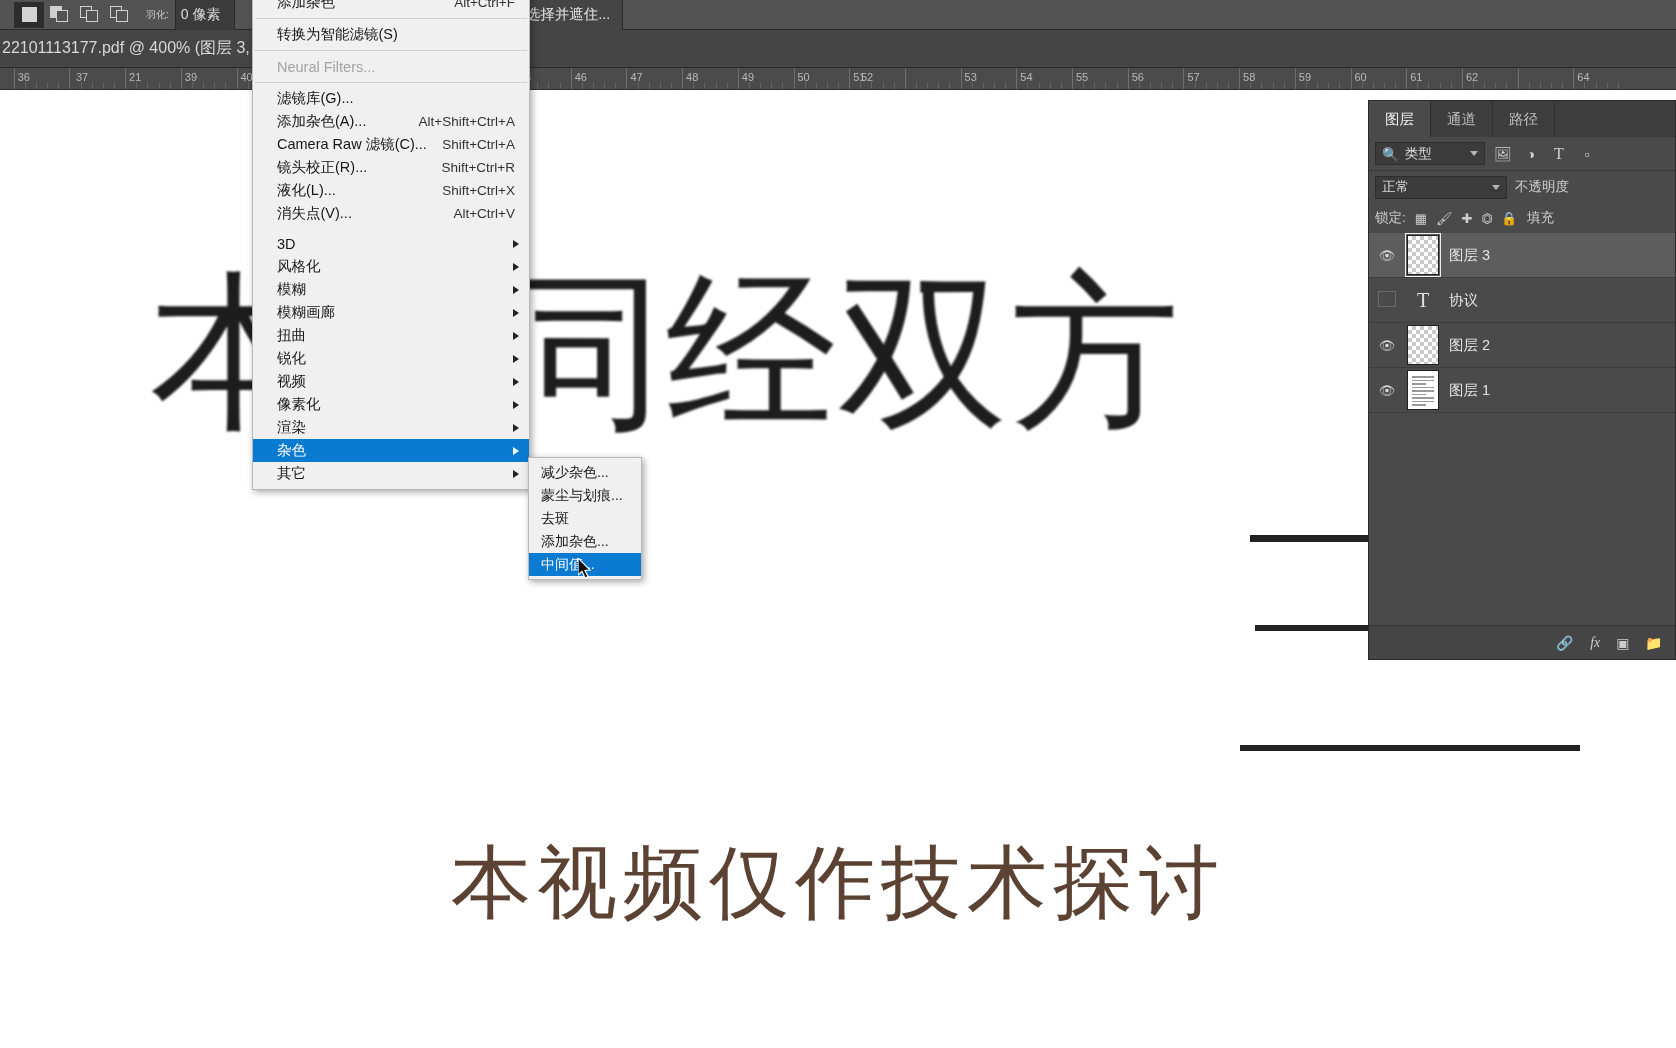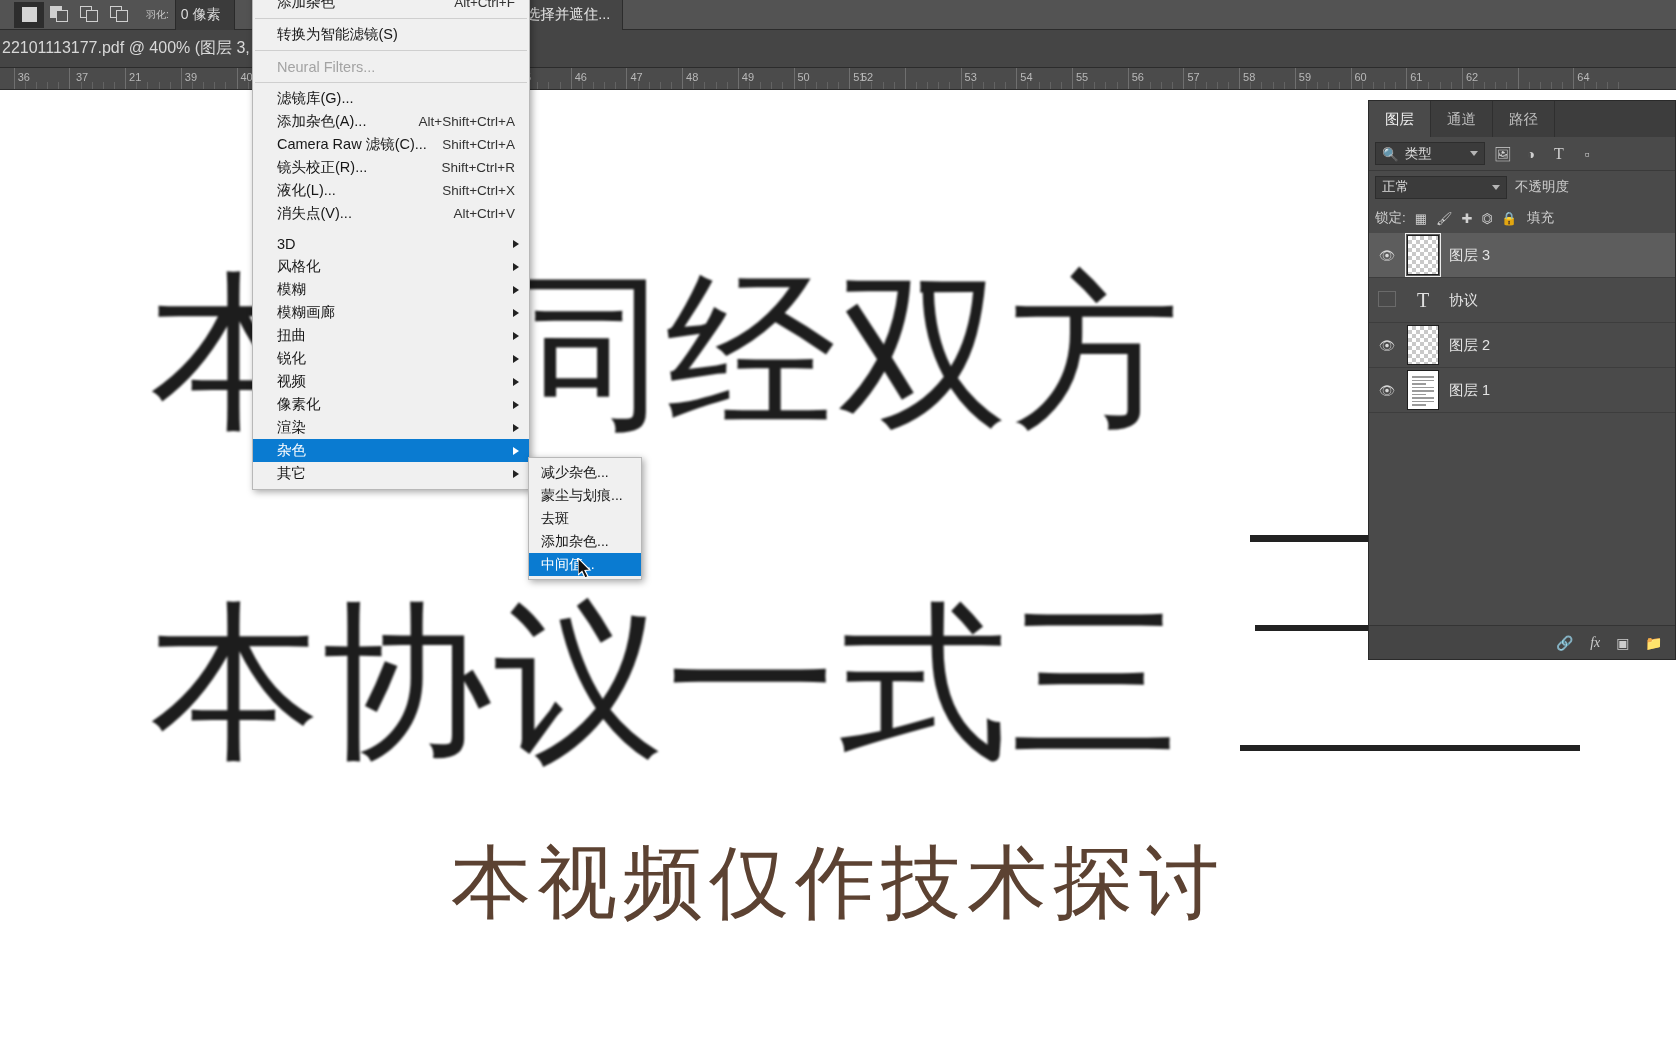--- a/index.html
+++ b/index.html
@@ -406,21 +406,20 @@
       <div class="tick" style="left: 1573.3px;"></div>
       <div class="rnum" style="left: 1577.3px;">64</div>
       <div class="tickm" style="left: 1584.44px;"></div>
       <div class="tickm" style="left: 1595.58px;"></div>
       <div class="tickm" style="left: 1606.72px;"></div>
       <div class="tickm" style="left: 1617.86px;"></div>
     </div>
 
   <div class="canvas">
     <div class="scan-text row1">本⋯同经双方</div>
-    <div class="scan-text row2">本协议一式三</div>
     <div class="underline" style="left:1250px;top:445px;width:300px;height:7px;"></div>
     <div class="underline" style="left:1255px;top:535px;width:130px;height:6px;"></div>
     <div class="underline" style="left:1240px;top:655px;width:340px;height:6px;"></div>
     <div class="watermark">本视频仅作技术探讨</div>
   </div>
 
   <div class="menu" id="filter-menu" style="top: -12px;">
       <div class="mi">
         <span>添加杂色</span>
         <span class="sc">Alt+Ctrl+F</span>

